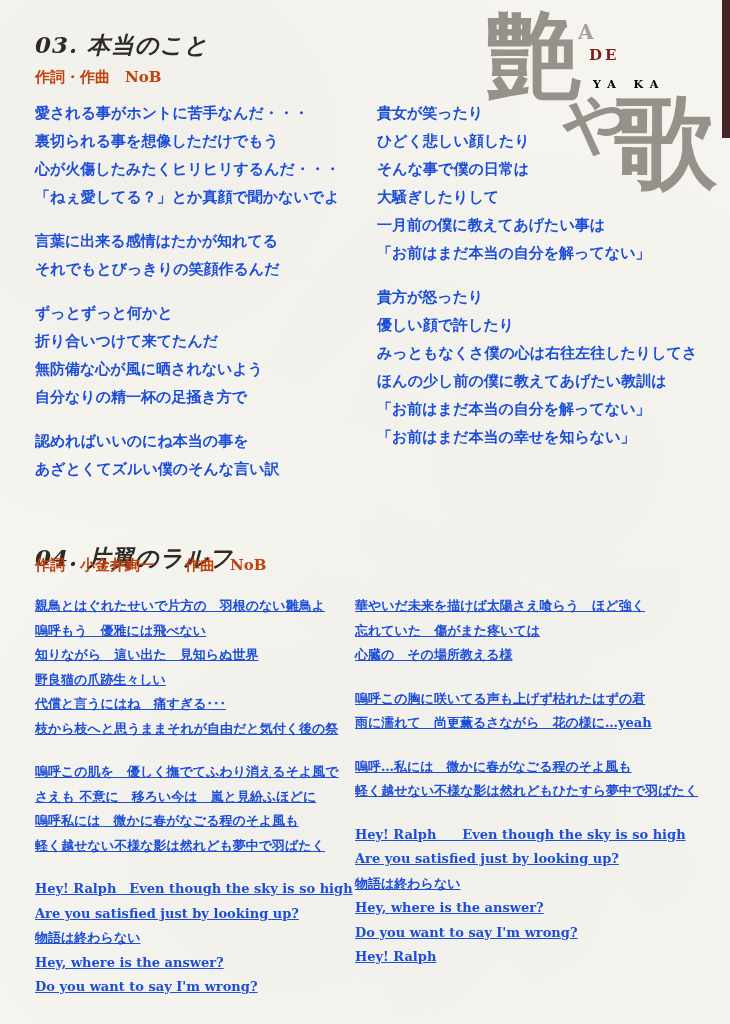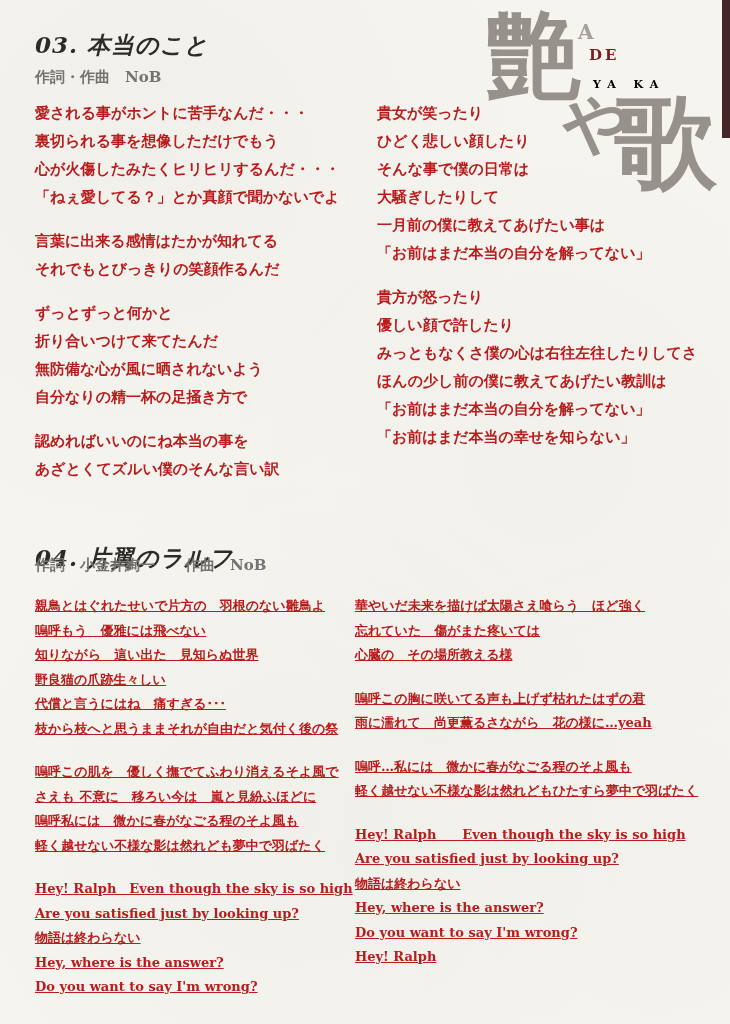--- a/index.html
+++ b/index.html
@@ -34,35 +34,35 @@
   .l-ka   { left:615px; top:90px; font-size:102px; color:#96918a; }
   
   .title {
     position:absolute; margin:0; font-size:23px; font-weight:700;
     color:#2e2b27; letter-spacing:1px; white-space:nowrap;font-style:italic;
   }
   .t03 { left:35px; top:30px; }
   .t04 { left:35px; top:543px; }
   .credits {
     position:absolute; font-size:15px; font-weight:700;
-    color:#737373; white-space:nowrap;
+    color:#c2410c; white-space:nowrap;
   }
   .c03 { left:35px; top:68px; }
   .c04 { left:35px; top:556px; }
   .col { position:absolute; }
   .col03-left  { left:35px;  top:99px;  width:335px; }
   .col03-right { left:377px; top:99px;  width:350px; }
   .col04-left  { left:35px;  top:594px; width:325px; }
   .col04-right { left:355px; top:594px; width:375px; }
   .verse3 .verse { margin-bottom:16px; }
   .verse3 .line  { font-size:15px;  line-height:28px; }
   .verse4 .verse { margin-bottom:19px; }
   .verse4 .line  { font-size:13px;  line-height:24.5px;text-decoration:underline; }
   .line {
-    font-weight:700; color:#b91c1c; white-space:nowrap;
+    font-weight:700; color:#1d4ed8; white-space:nowrap;
   }
 </style>
 </head>
 <body>
 
 <div class="page">
 
   <div class="edge-bar"></div>
 
   <div class="logo">

